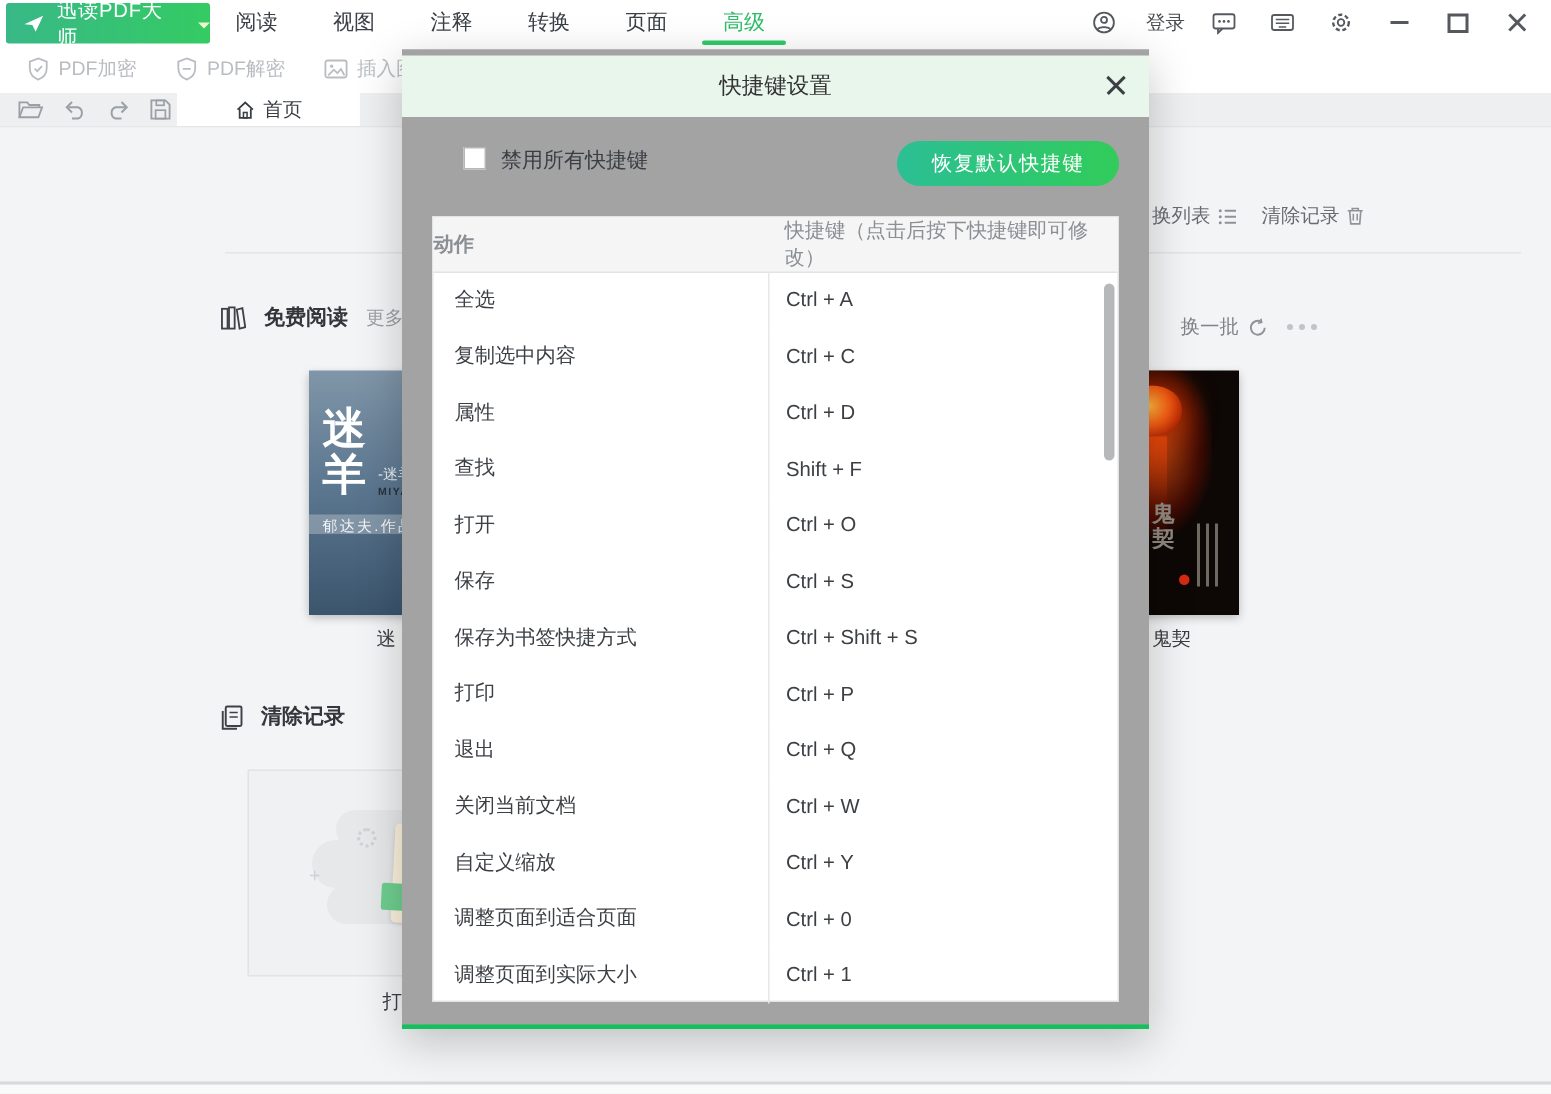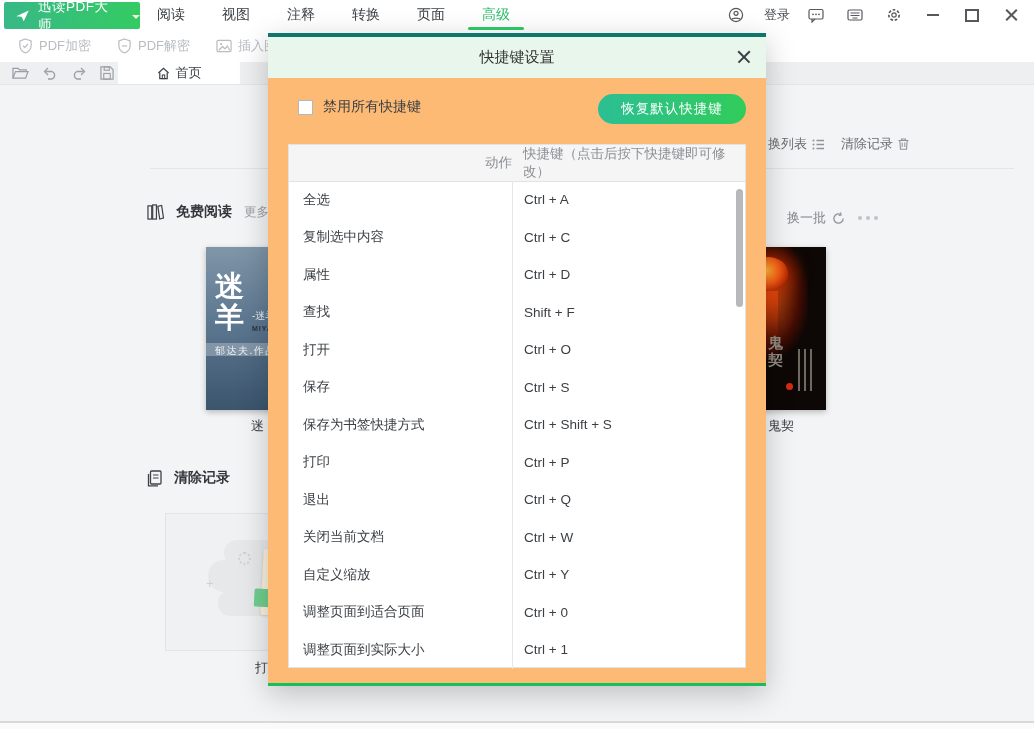--- a/index.html
+++ b/index.html
@@ -82,38 +82,38 @@
   .clip{position:absolute;left:96px;top:36px;width:44px;height:66px;background:#fbf2dd;border-radius:3px;transform:rotate(3deg);box-shadow:0 1px 3px rgba(0,0,0,.12);}
   .clip-tab{position:absolute;left:12px;top:-4px;width:20px;height:8px;background:#f6a83d;border-radius:2px;}
   .clip-l1,.clip-l2{position:absolute;left:8px;width:27px;height:3px;background:#5e6b77;}
   .clip-l1{top:13px;} .clip-l2{top:21px;width:20px;}
   .clip-green{position:absolute;left:-7px;bottom:8px;width:27px;height:18px;background:#6fcf8e;border-radius:2px;}
   .gear-sm{position:absolute;left:72px;top:38px;width:9px;height:9px;border:2px dotted #cfd1d4;border-radius:50%;}
   .plus-sm{position:absolute;left:40px;top:62px;color:#cfd1d4;font-size:13px;}
   .cap-da{position:absolute;left:255px;top:574px;font-size:13px;color:#3a3e43;}
 
   
-  .dialog{position:absolute;left:268px;top:33px;width:498px;height:653px;background:#fdba74;z-index:10;
-    box-sizing:border-box;border-top:4px solid #0f766e;border-bottom:3px solid #12c05c;box-shadow:0 8px 28px rgba(0,0,0,.22);}
+  .dialog{position:absolute;left:268px;top:33px;width:498px;height:653px;background:#a3a3a3;z-index:10;
+    box-sizing:border-box;border-top:4px solid #a3a3a3;border-bottom:3px solid #12c05c;box-shadow:0 8px 28px rgba(0,0,0,.22);}
   .dlg-header{height:41px;background:#e8f6ec;position:relative;display:flex;align-items:center;justify-content:center;
     font-size:15px;color:#333;}
   .dlg-close{position:absolute;right:14px;top:12px;width:16px;height:16px;cursor:pointer;}
   .dlg-close::before,.dlg-close::after{content:"";position:absolute;left:0;top:7px;width:16px;height:1.6px;background:#3b3f44;}
   .dlg-close::before{transform:rotate(45deg);} .dlg-close::after{transform:rotate(-45deg);}
   .dlg-controls{position:absolute;left:18px;right:20px;top:57px;height:30px;}
-  .chk-grp{position:absolute;left:0;top:4px;display:flex;align-items:center;gap:10px;cursor:pointer;padding-left:12px;}
+  .chk-grp{position:absolute;left:11px;top:4px;display:flex;gap:10px;cursor:pointer;padding-left:12px;}
   .chk-box{width:15px;height:15px;border:1px solid #b4b8bb;background:#fff;box-sizing:border-box;}
   .chk-lab{font-size:14px;color:#3a3e43;}
   .restore-btn{position:absolute;right:0;top:0;width:148px;height:30px;border-radius:15px;border:none;cursor:pointer;
     background:linear-gradient(90deg,#2bbf94,#31cc5a);color:#fff;font-size:13.5px;letter-spacing:1px;
     display:flex;align-items:center;justify-content:center;font-family:inherit;}
   .stable{position:absolute;left:20px;top:107px;width:458px;height:524px;border:1px solid #e2e3e5;box-sizing:border-box;background:#fff;}
   .st-header{height:36px;background:#f5f5f6;border-bottom:1px solid #e2e3e5;display:flex;align-items:center;
     font-size:13.5px;color:#8b8f94;}
-  .col-a{width:223px;text-align:right;}
+  .col-a{width:223px;text-align:left;font-weight:bold;}
   .col-s{flex:1;padding-left:11px;}
   .st-rows{position:absolute;left:0;right:0;top:36px;bottom:0;}
   .srow{display:flex;height:37.5px;align-items:center;font-size:13.5px;color:#3c4045;}
   .srow .c1{width:223px;padding-left:14px;box-sizing:border-box;}
   .srow .c2{flex:1;height:100%;display:flex;align-items:center;padding-left:11px;border-left:1px solid #e6e7e9;cursor:pointer;}
   .scroll-thumb{position:absolute;right:2px;top:44px;width:7px;height:118px;border-radius:4px;background:#b6b8ba;cursor:pointer;}
 </style>
 </head>
 <body>
 

